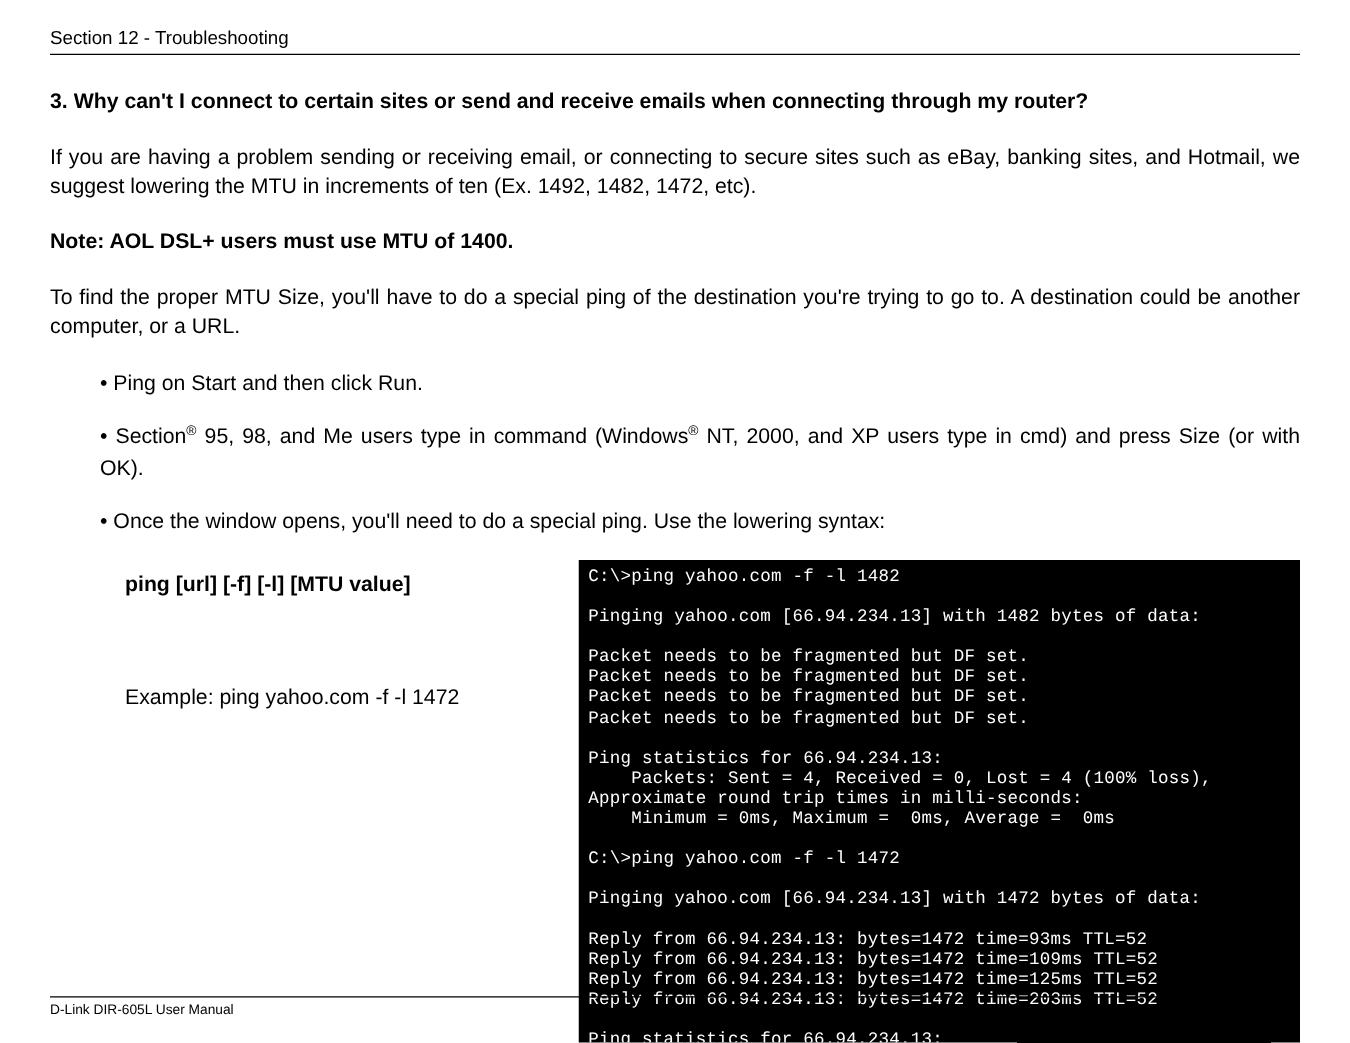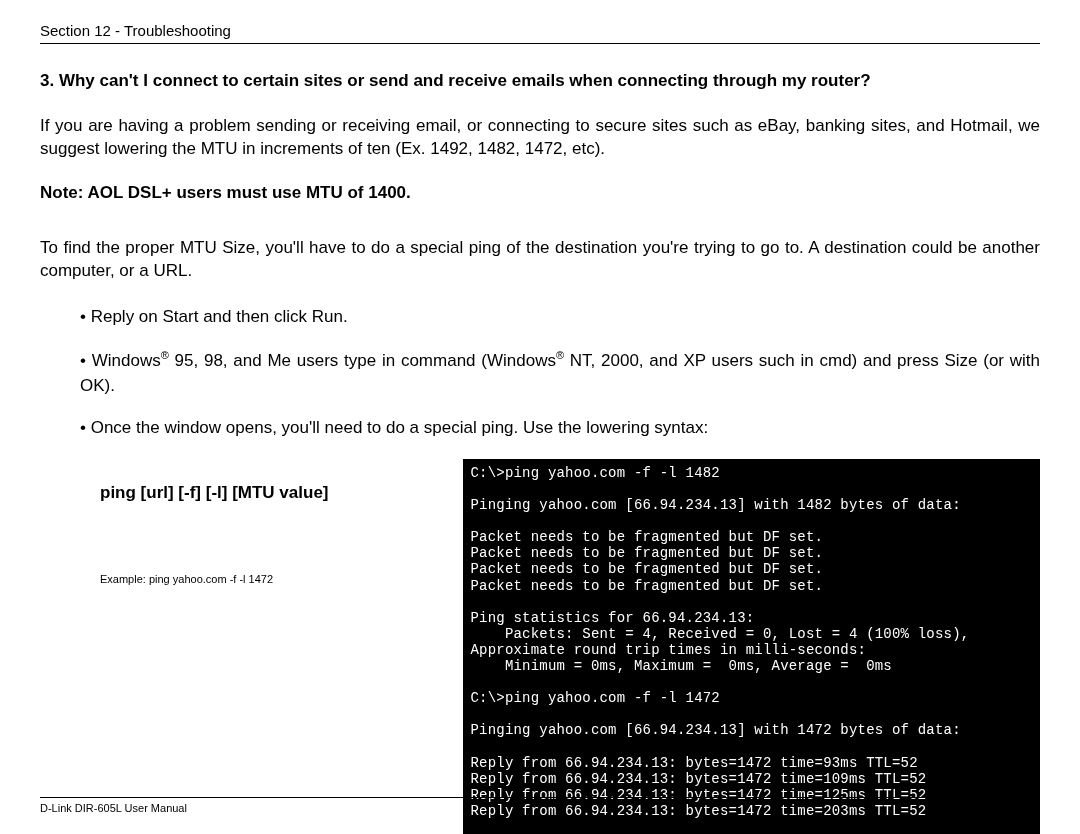--- a/index.html
+++ b/index.html
@@ -1,27 +1,27 @@
 <!DOCTYPE html>
 <html><head>
 <meta charset="utf-8">
 <style>
   * { box-sizing: border-box; margin: 0; padding: 0; }
   html, body { width: 1080px; height: 834px; background: #fff; font-family: "Segoe UI", "Myriad Pro", Arial, sans-serif; color: #000; }
   .page { width: 1080px; height: 834px; padding: 22px 40px 20px 40px; position: relative; }
   .topbar { display: flex; justify-content: space-between; font-size: 15px; padding-bottom: 4px; border-bottom: 1.5px solid #000; margin-bottom: 26px; }
   .q { font-weight: 700; font-size: 17px; margin-bottom: 22px; line-height: 1.35; }
   .para { font-size: 17px; line-height: 1.35; margin-bottom: 22px; text-align: justify; }
-  .note { font-weight: 700; font-size: 17px; margin-bottom: 34px; }
+  .note { font-weight: 700; font-size: 17px; margin-bottom: 24px; }
   .bullets { padding-left: 40px; }
   .bullet { font-size: 17px; line-height: 1.45; margin-bottom: 18px; text-align: justify; }
   .row2 { display: flex; gap: 24px; align-items: flex-start; margin-top: 6px; }
   .leftcol { width: 400px; padding-left: 60px; }
-  .syntax { font-weight: 700; font-size: 17px; margin-bottom: 70px; margin-top: 24px;}
-  .example { font-size: 11px; }
+  .syntax { font-weight: 700; font-size: 17px; margin-bottom: 70px; margin-top: 10px;}
+  .example { font-size: 17px; }
   .terminal { background: #000; color: #fff; font-family: "Courier New", monospace; font-size: 14px; line-height: 1.15; padding: 6px 8px; width: 580px; white-space: pre; letter-spacing: 0.2px; }
   .footer { position: absolute; left: 40px; right: 40px; bottom: 20px; border-top: 1.5px solid #000; padding-top: 4px; display: flex; justify-content: space-between; font-size: 11px; }
   sup { font-size: 0.65em; }
   b { font-weight: 400; }
 </style>
 </head>
 <body>
 
 <div class="page">
 
@@ -32,24 +32,24 @@
   <p class="q">3. Why can't I connect to certain sites or send and receive emails when connecting through my router?</p>
 
   <p class="para">If you are having a problem sending or receiving email, or connecting to secure sites such as eBay, banking sites, and Hotmail, we suggest lowering the MTU in increments of ten (Ex. 1492, 1482, 1472, etc).</p>
 
   <p class="note">Note: AOL DSL+ users must use MTU of 1400.</p>
 
   <p class="para">To find the proper MTU Size, you'll have to do a special ping of the destination you're trying to go to. A destination could be another computer, or a URL.</p>
 
   <div class="bullets">
     <p class="bullet">•
-      <span>Reply on </span><b>Start</b><span> and then click </span><b>Run</b><span>.</span>
+      <span>Ping on </span><b>Start</b><span> and then click </span><b>Run</b><span>.</span>
     </p>
     <p class="bullet">•
-      <span>Windows</span><sup>®</sup><span> 95, 98, and Me users type in </span><b>command</b><span> (Windows</span><sup>®</sup><span> NT, 2000, and XP users such in </span><b>cmd</b><span>) and press </span><b>Size</b><span> (or with </span><b>OK</b><span>).</span>
+      <span>Section</span><sup>®</sup><span> 95, 98, and Me users type in </span><b>command</b><span> (Windows</span><sup>®</sup><span> NT, 2000, and XP users type in </span><b>cmd</b><span>) and press </span><b>Size</b><span> (or with </span><b>OK</b><span>).</span>
     </p>
     <p class="bullet">•
       <span>Once the window opens, you'll need to do a special ping. Use the lowering syntax:</span>
     </p>
   </div>
 
   <div class="row2">
     <div class="leftcol">
       <p class="syntax">ping [url] [-f] [-l] [MTU value]</p>
       <p class="example">

